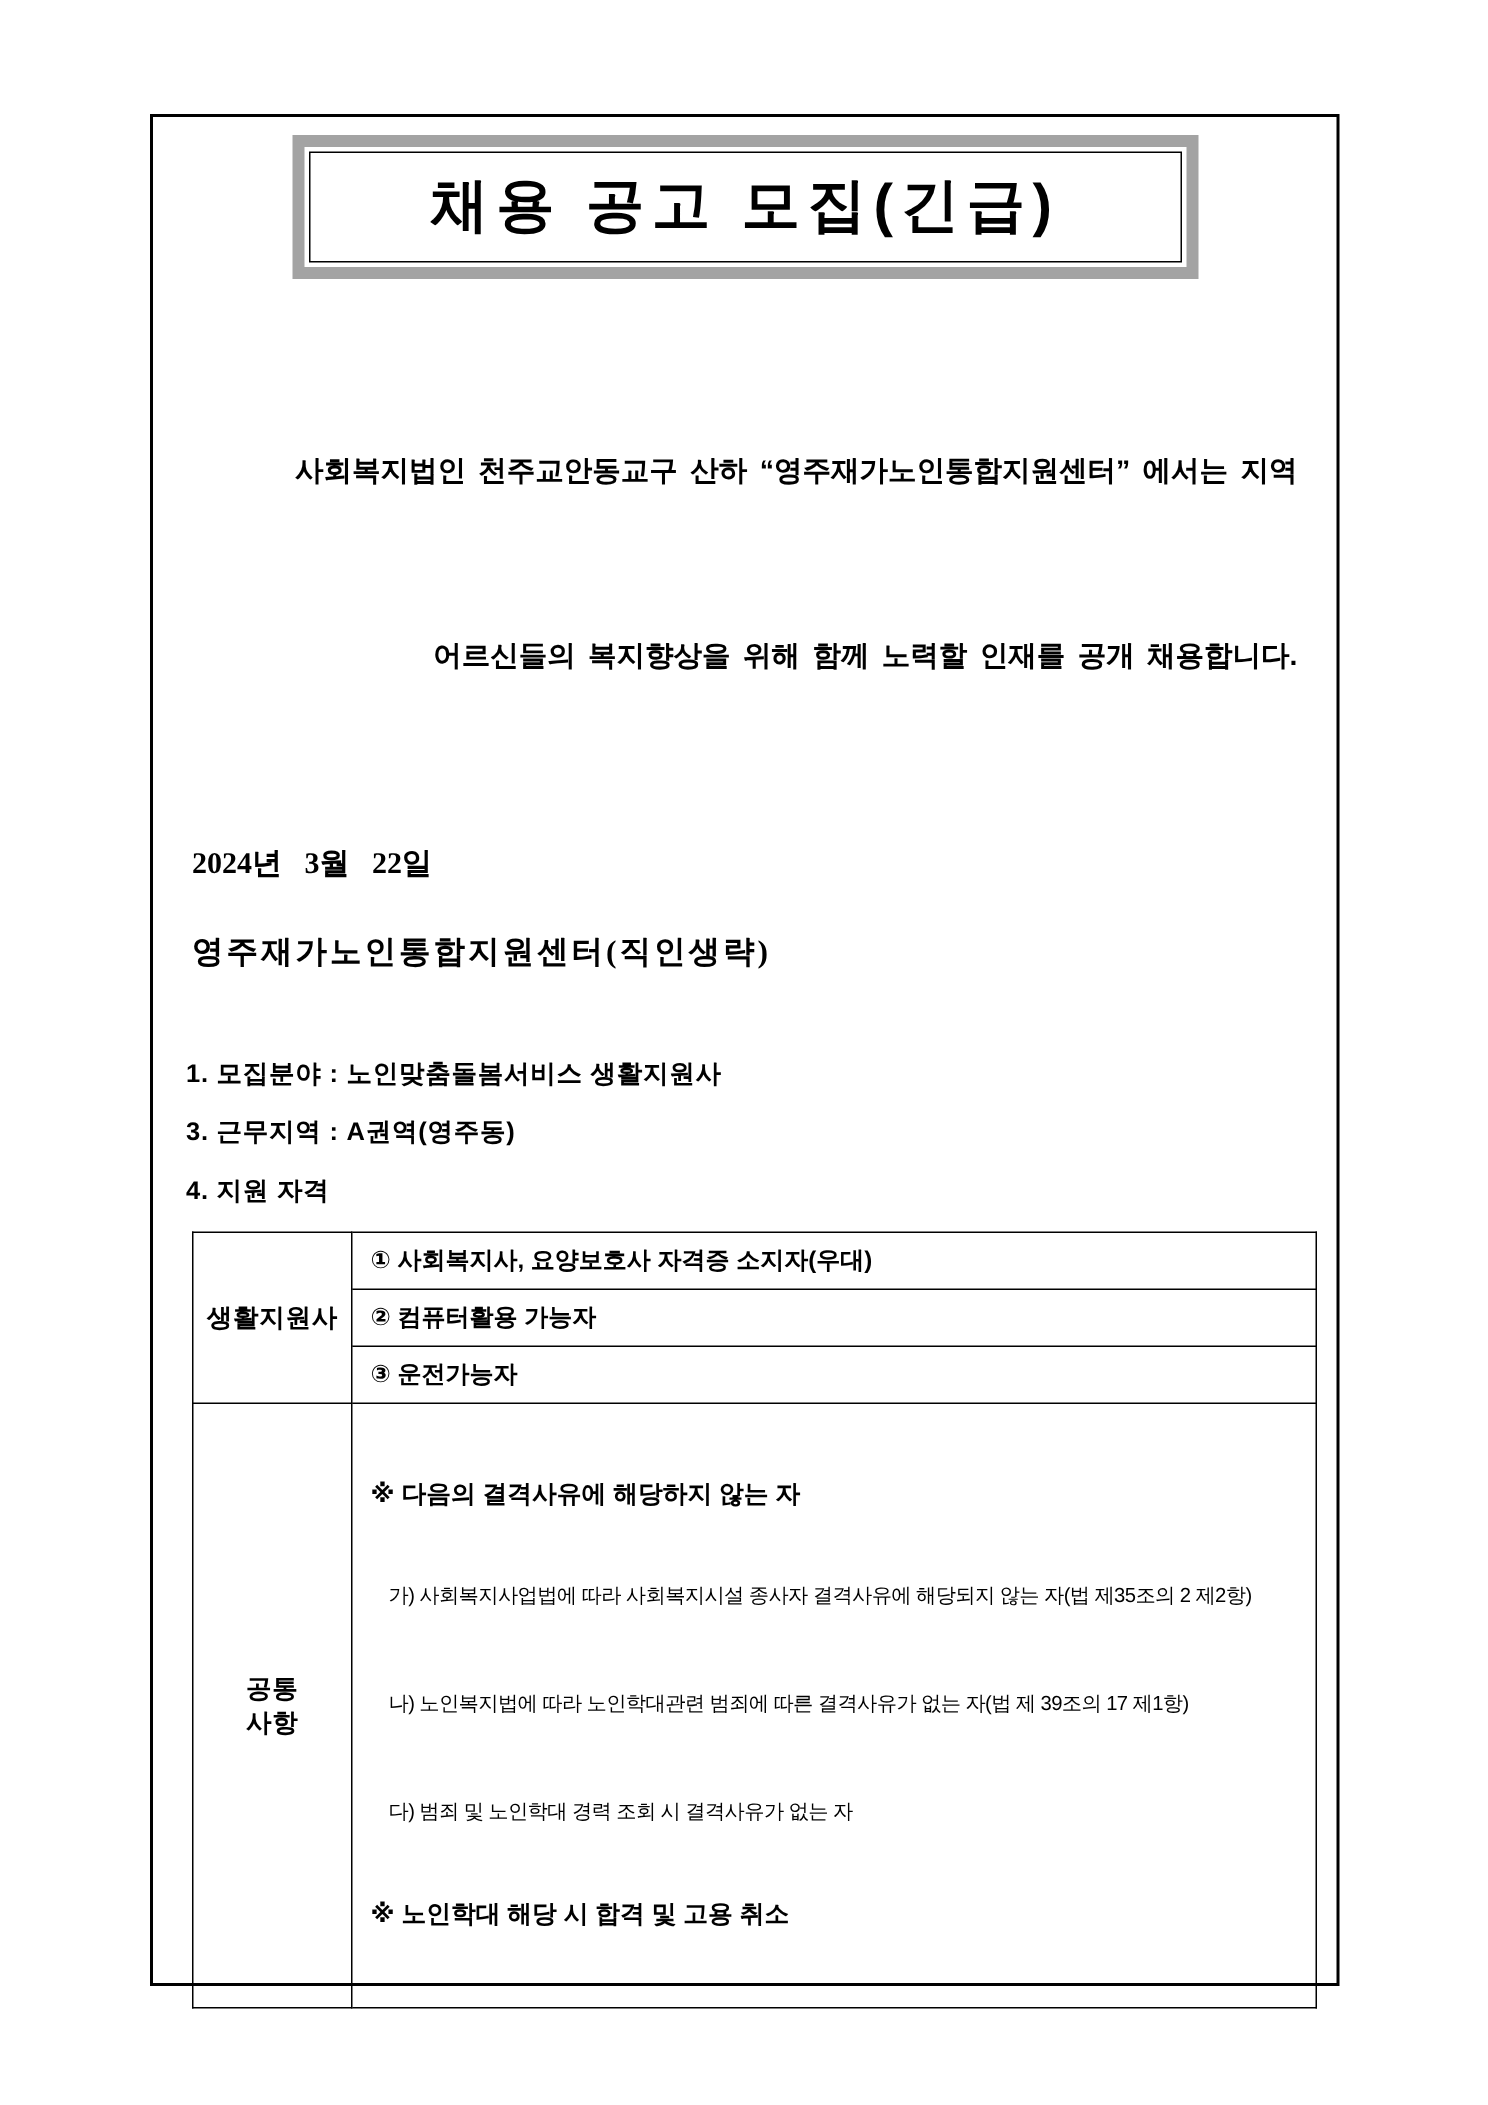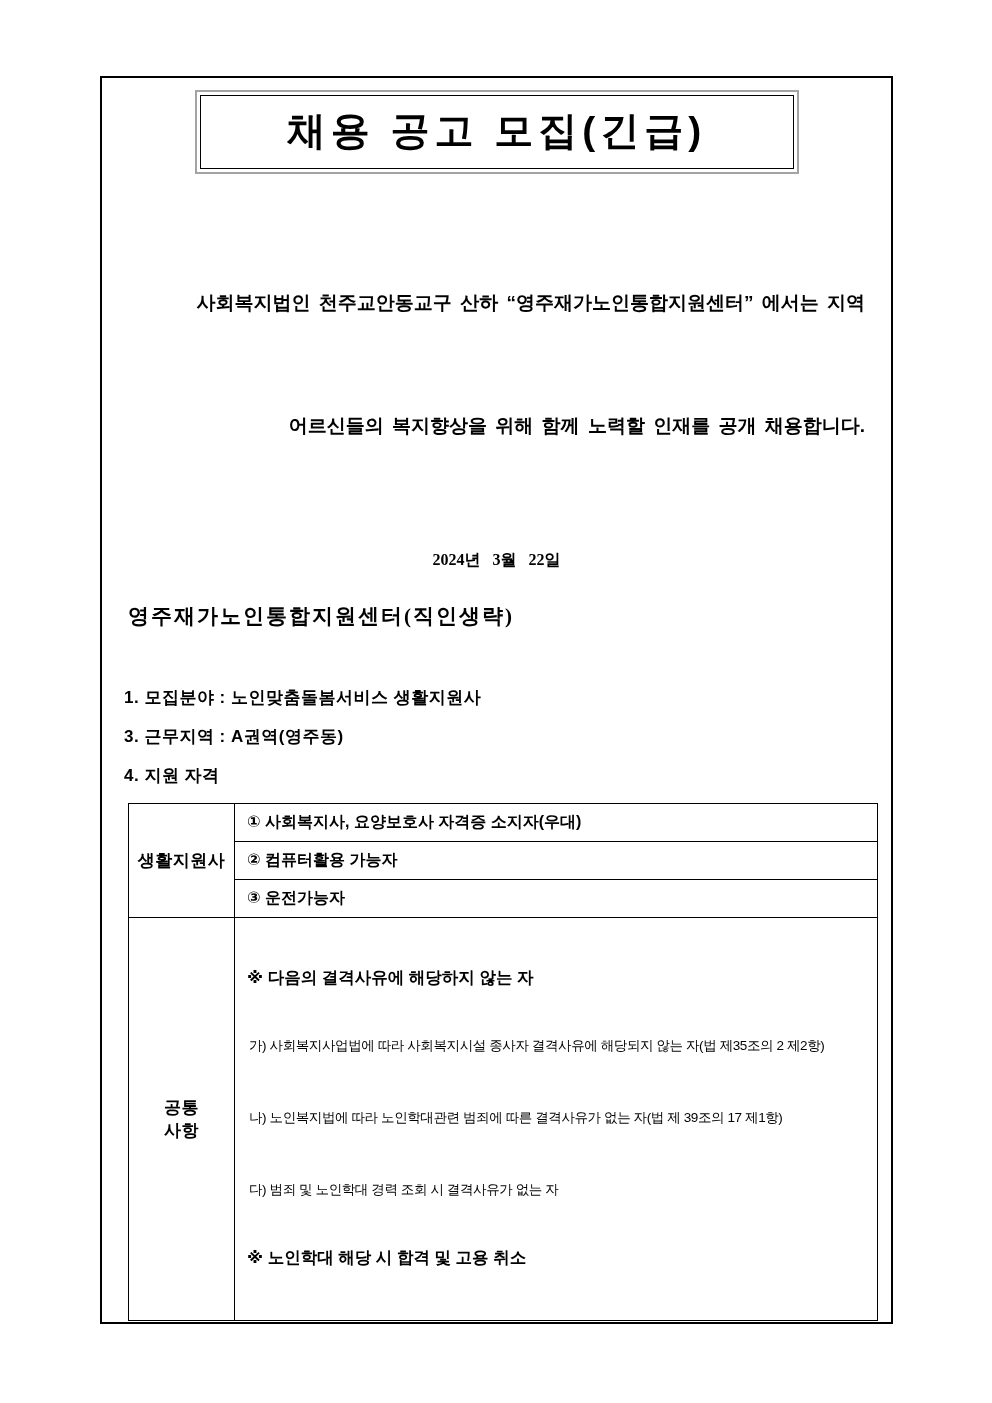--- a/index.html
+++ b/index.html
@@ -22,21 +22,21 @@
     width: 793px;
     height: 1248px;
     border: 2px solid #000;
     box-sizing: border-box;
     padding: 10px 26px 0 26px;
   }
   
   .title-box {
     width: 604px;
     margin: 2px auto 0 auto;
-    border: 2px solid #a3a3a3;
+    border: 8px solid #a3a3a3;
     padding: 3px;
     box-sizing: border-box;
   }
   .title-inner {
     border: 1px solid #000;
     text-align: center;
     padding: 8px 0 10px 0;
   }
   .title-text {
     font-size: 39px;
@@ -50,23 +50,22 @@
     text-align: right;
     font-size: 19px;
     font-weight: 700;
     line-height: 41px;
     white-space: pre-wrap;
     word-spacing: 3px;
   }
   
   .date-line {
     margin-top: 22px;
-    text-align: center;
     font-family: "Liberation Serif", "DejaVu Serif", serif;
-    font-size: 16px;
+    font-size: 20px;
     font-weight: 700;
     white-space: pre-wrap;
   }
   .org-line {
     margin-top: 31px;
     text-align: left;
     font-family: "Liberation Serif", "DejaVu Serif", serif;
     font-size: 21px;
     font-weight: 700;
     letter-spacing: 2px;
@@ -114,21 +113,21 @@
   .common-line-bold {
     font-size: 16.5px;
     font-weight: 700;
     margin: 3px 0;
     white-space: pre-wrap;
   }
   .common-line-narrow {
     font-size: 13.5px;
     font-weight: 400;
     letter-spacing: -0.4px;
-    margin: 9px 0 9px 2px;
+    margin: 9px 0 9px 12px;
     white-space: pre-wrap;
   }
 </style>
 </head>
 <body>
 
 <div class="page">
 
   <div class="title-box">
     <div class="title-inner">

